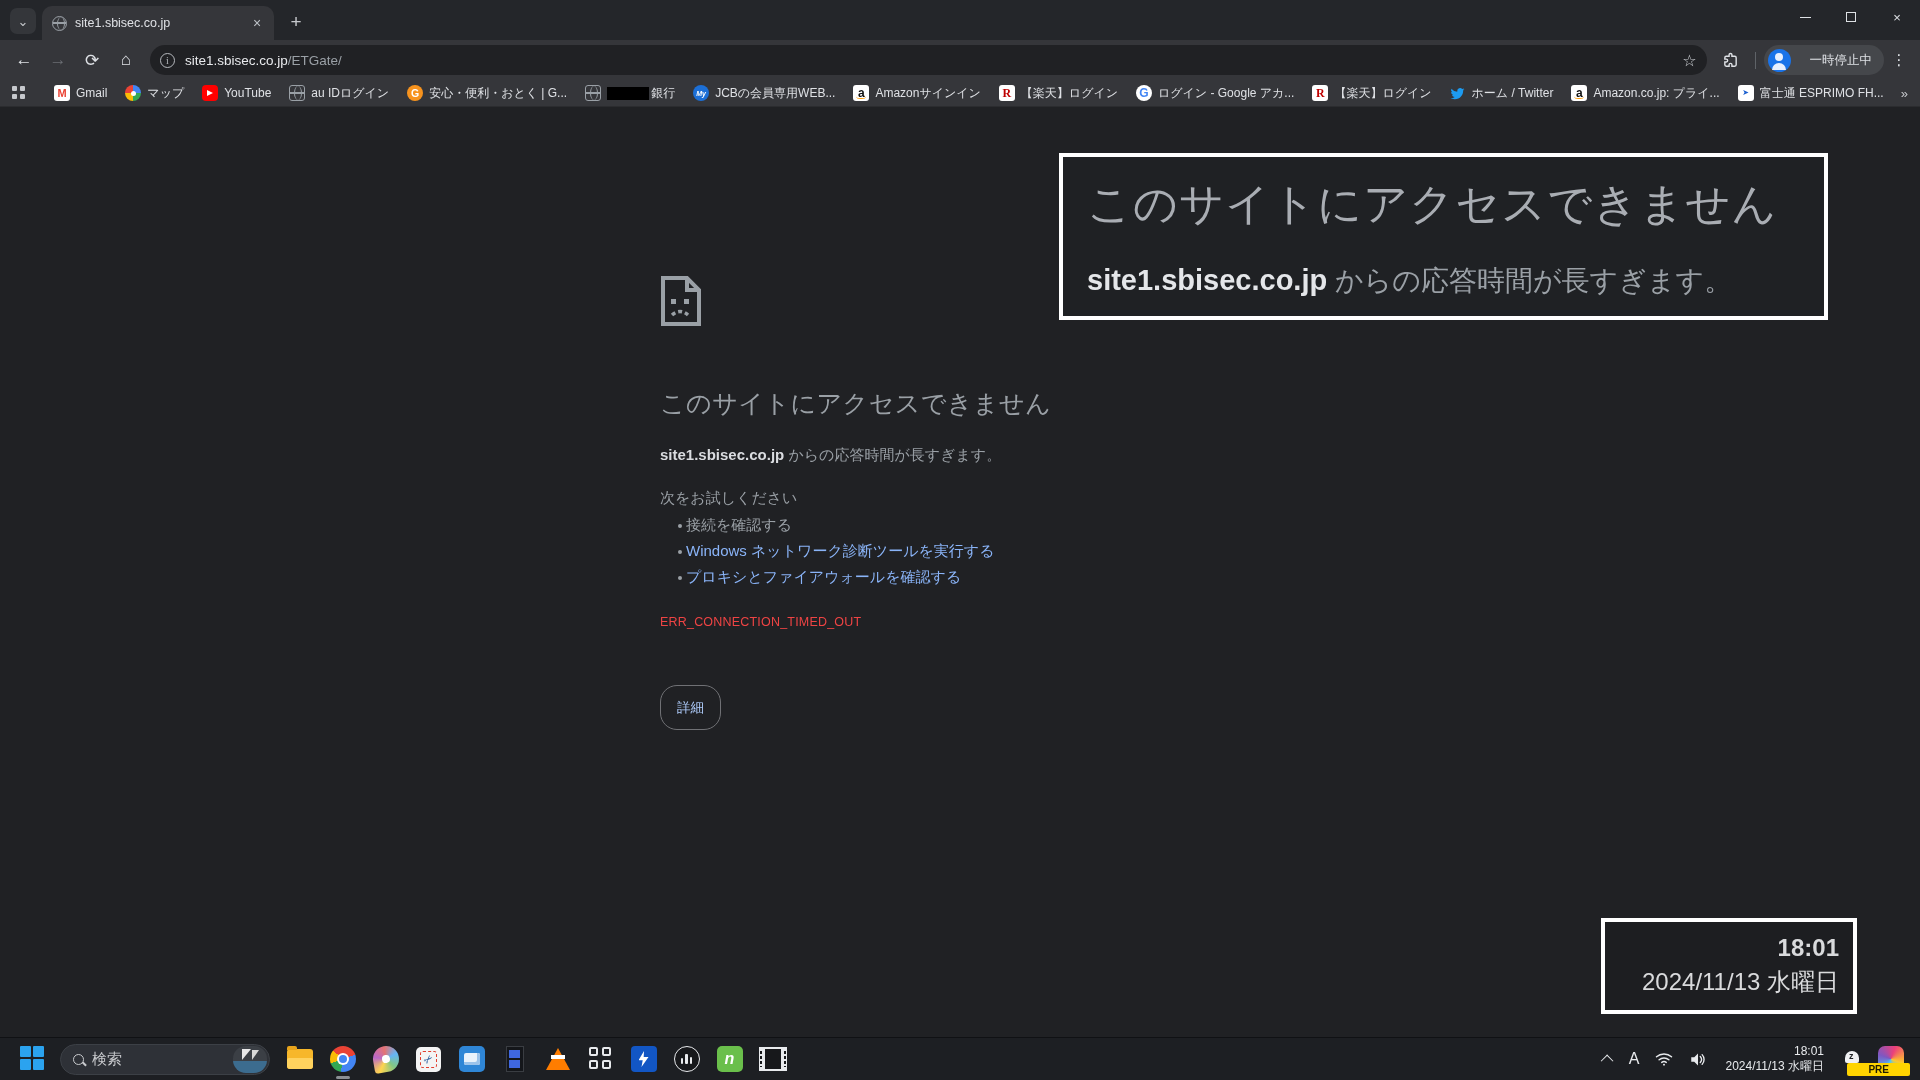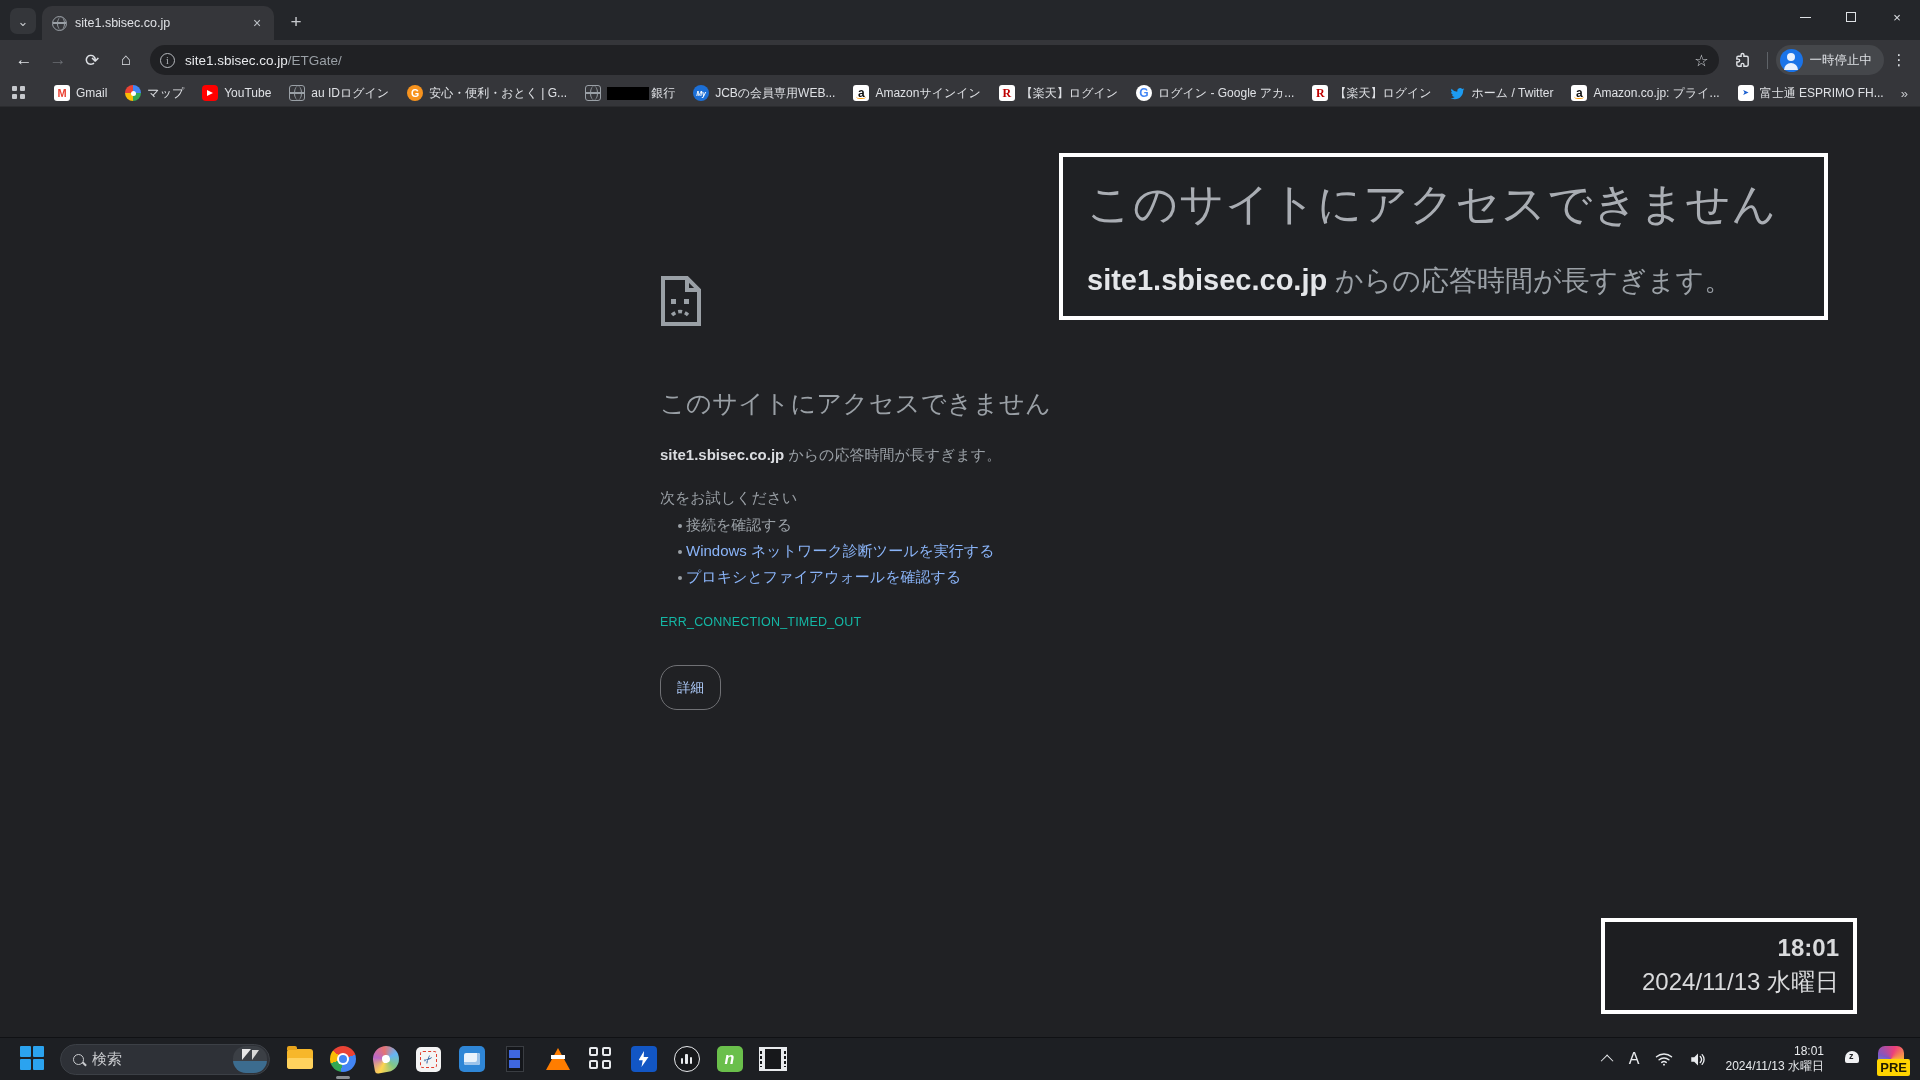--- a/index.html
+++ b/index.html
@@ -28,21 +28,21 @@
   .toolbar { height:40px; background:#35363a; display:flex; align-items:center; padding:0 8px; gap:2px; }
   .navbtn { width:32px; height:32px; border-radius:50%; display:flex; align-items:center; justify-content:center; font-size:17px; color:#dee1e5; flex:none; }
   .navbtn.dim { color:#6b6e73; }
   .urlbar { flex:1; height:30px; margin:0 6px; background:#202124; border-radius:15px; display:flex; align-items:center; padding:0 10px; gap:10px; }
   .info-ic { width:15px; height:15px; border:1.3px solid #b6b9be; border-radius:50%; display:flex; align-items:center; justify-content:center; font-size:10px; color:#b6b9be; font-family:"Liberation Serif",serif; flex:none; }
   .url-text { flex:1; font-size:13.5px; white-space:nowrap; overflow:hidden; }
   .url-host { color:#e8eaed; } .url-path { color:#9aa0a6; }
   .star { color:#c9ccd1; font-size:16px; }
   .puzzle { color:#dee1e5; }
   .tb-sep { width:1px; height:17px; background:#5f6368; margin:0 6px; }
-  .profile-pill { height:30px; background:#45474b; border-radius:15px; display:flex; align-items:center; gap:7px; padding:0 12px 0 4px; }
+  .profile-pill { height:30px; background:#45474b; border-radius:15px; display:flex; align-items:center; gap:19px; padding:0 12px 0 4px; }
   .avatar { width:23px; height:23px; border-radius:50%; background:#1a73e8; position:relative; }
   .avatar::before { content:""; position:absolute; left:50%; top:4px; width:8px; height:8px; margin-left:-4px; border-radius:50%; background:#e8f0fe; }
   .avatar::after { content:""; position:absolute; left:50%; bottom:2px; width:14px; height:7px; margin-left:-7px; border-radius:7px 7px 0 0; background:#e8f0fe; }
   .profile-label { font-size:12.5px; color:#dfe1e5; }
   .kebab { color:#dee1e5; font-size:15px; letter-spacing:0; width:26px; text-align:center; }
 
   
   .bookmarks { height:27px; background:#35363a; display:flex; align-items:center; padding:0 10px 0 8px; gap:4px; border-bottom:1px solid #2b2c2f; }
   .apps-grid { width:14px; height:14px; margin:0 4px; display:grid; grid-template-columns:5px 5px; grid-template-rows:5px 5px; gap:3px; }
   .apps-grid span { background:#c6c8cc; border-radius:1px; }
@@ -74,21 +74,21 @@
   .err { position:absolute; left:660px; top:168px; width:600px; }
   .sad-doc { margin-bottom:56px; }
   .err h1 { font-size:25px; font-weight:400; color:#9aa0a6; margin-bottom:26px; letter-spacing:0.5px; }
   .err-line { font-size:15px; color:#9aa0a6; margin-bottom:24px; }
   .err-line b { color:#dadce0; }
   .err-try { font-size:15px; color:#9aa0a6; margin-bottom:8px; }
   .err ul { list-style:none; margin:0 0 28px 18px; }
   .err li { font-size:15px; color:#9aa0a6; margin-bottom:7px; display:flex; align-items:center; gap:4px; }
   .err li .dot { width:4px; height:4px; border-radius:50%; background:#9aa0a6; flex:none; }
   .err li a { color:#8ab4f8; text-decoration:none; }
-  .err-code { font-size:12.5px; color:#14b8a6; letter-spacing:0.2px; margin-bottom:36px; }
+  .err-code { font-size:12.5px; color:#ef4444; letter-spacing:0.2px; margin-bottom:56px; }
   .details-btn { display:inline-flex; align-items:center; justify-content:center; width:61px; height:45px; border:1px solid #6e7килка175; border:1px solid #707175; border-radius:17px; background:transparent; color:#aecbfa; font-size:13.5px; }
 
   
   .zoom-box { position:absolute; left:1059px; top:46px; width:769px; height:167px; background:#1f2124; border:4px solid #fff; padding:18px 24px; }
   .zoom-title { font-size:44px; color:#a9adb3; font-weight:400; letter-spacing:1px; white-space:nowrap; }
   .zoom-line { margin-top:28px; font-size:28px; color:#9aa0a6; white-space:nowrap; }
   .zoom-line b { color:#e4e6e9; font-size:29px; }
   .caption { position:absolute; left:1367px; top:228px; font-size:31px; color:#f2f3f4; white-space:nowrap; }
   .clock-box { position:absolute; left:1601px; top:811px; width:256px; height:96px; background:#1d1e21; border:4px solid #fff; display:flex; flex-direction:column; justify-content:center; align-items:flex-end; padding-right:14px; gap:4px; }
   .clock-box .t { font-size:24px; color:#d9dadc; font-weight:bold; }
@@ -140,21 +140,21 @@
   .tray-btn { height:43px; display:flex; align-items:center; justify-content:center; padding:0 8px; color:#e8eaed; }
   .chev-up { width:9px; height:9px; border-left:1.7px solid #e8eaed; border-top:1.7px solid #e8eaed; transform:rotate(45deg) translateY(2px); }
   .ime { font-size:16px; }
   .tray-clock { text-align:right; line-height:1.25; padding:0 10px; }
   .tray-clock .tt { font-size:12px; color:#e8eaed; }
   .tray-clock .dd { font-size:12px; color:#e8eaed; }
   .bell { position:relative; width:20px; height:20px; }
   .bell::before { content:""; position:absolute; left:3px; top:2px; width:14px; height:12px; background:#f0f1f3; border-radius:7px 7px 2px 2px; }
   .bell::after { content:"z"; position:absolute; left:7px; top:2px; font-size:9px; font-weight:bold; color:#1d1f23; }
   .copilot { width:26px; height:26px; border-radius:7px; background:conic-gradient(from 200deg, #4fc3f7, #7e57c2, #ec407a, #ffca28, #4fc3f7); position:relative; }
-  .copilot .pre { position:absolute; right:-6px; bottom:-4px; background:#ffd400; color:#201c00; font-size:13px; font-weight:bold; padding:1px 3px; border-radius:2px;margin-left:32px; }
+  .copilot .pre { position:absolute; right:-6px; bottom:-4px; background:#ffd400; color:#201c00; font-size:10px; font-weight:bold; padding:1px 21px; border-radius:2px;margin-left:32px; }
 </style>
 </head>
 <body>
 
 <div class="window">
 
   <div class="tabstrip">
     <div class="tab-search">⌄</div>
     <div class="tab">
       <span class="globe"></span>

